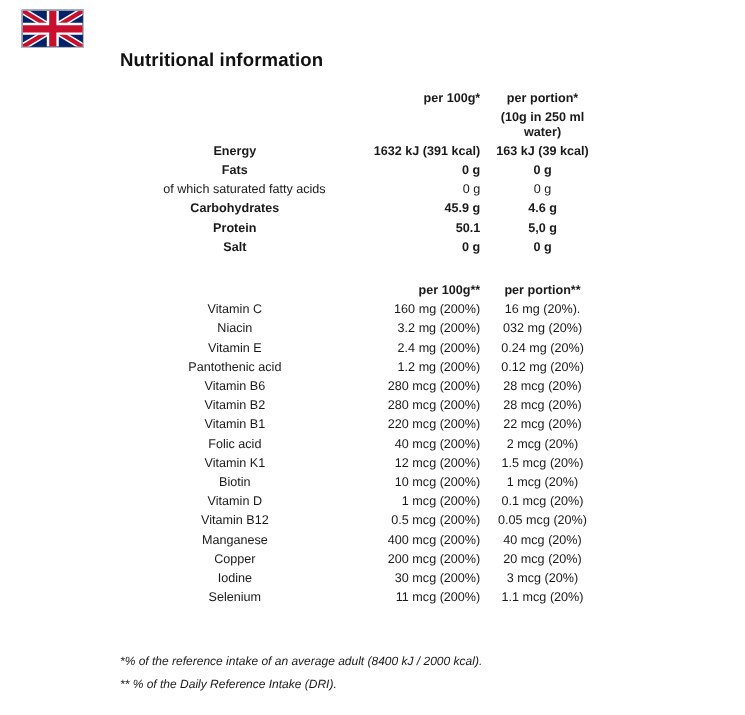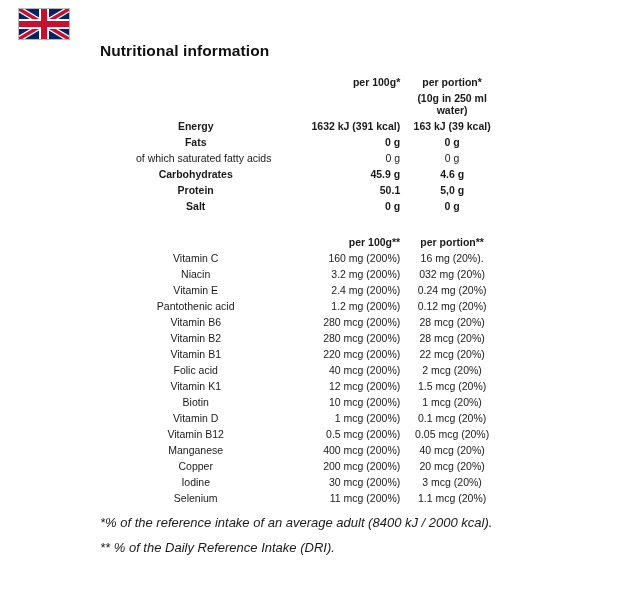--- a/index.html
+++ b/index.html
@@ -78,22 +78,22 @@
   .spacer td { height: 16px; }
   .vit td {
     padding: 3px 0;
     font-size: 10.5px;
   }
   .vit-hdr td {
     font-weight: bold;
     padding-bottom: 6px;
   }
   .notes {
-    margin-top: 5px;
-    font-size: 13px;
+    margin-top: 36px;
+    font-size: 10px;
     font-style: italic;
     color: #1a1a1a;
     line-height: 1.9;
     width: 420px;
   }
   .note-line { display: block; }
 </style>
 </head>
 <body>
 

